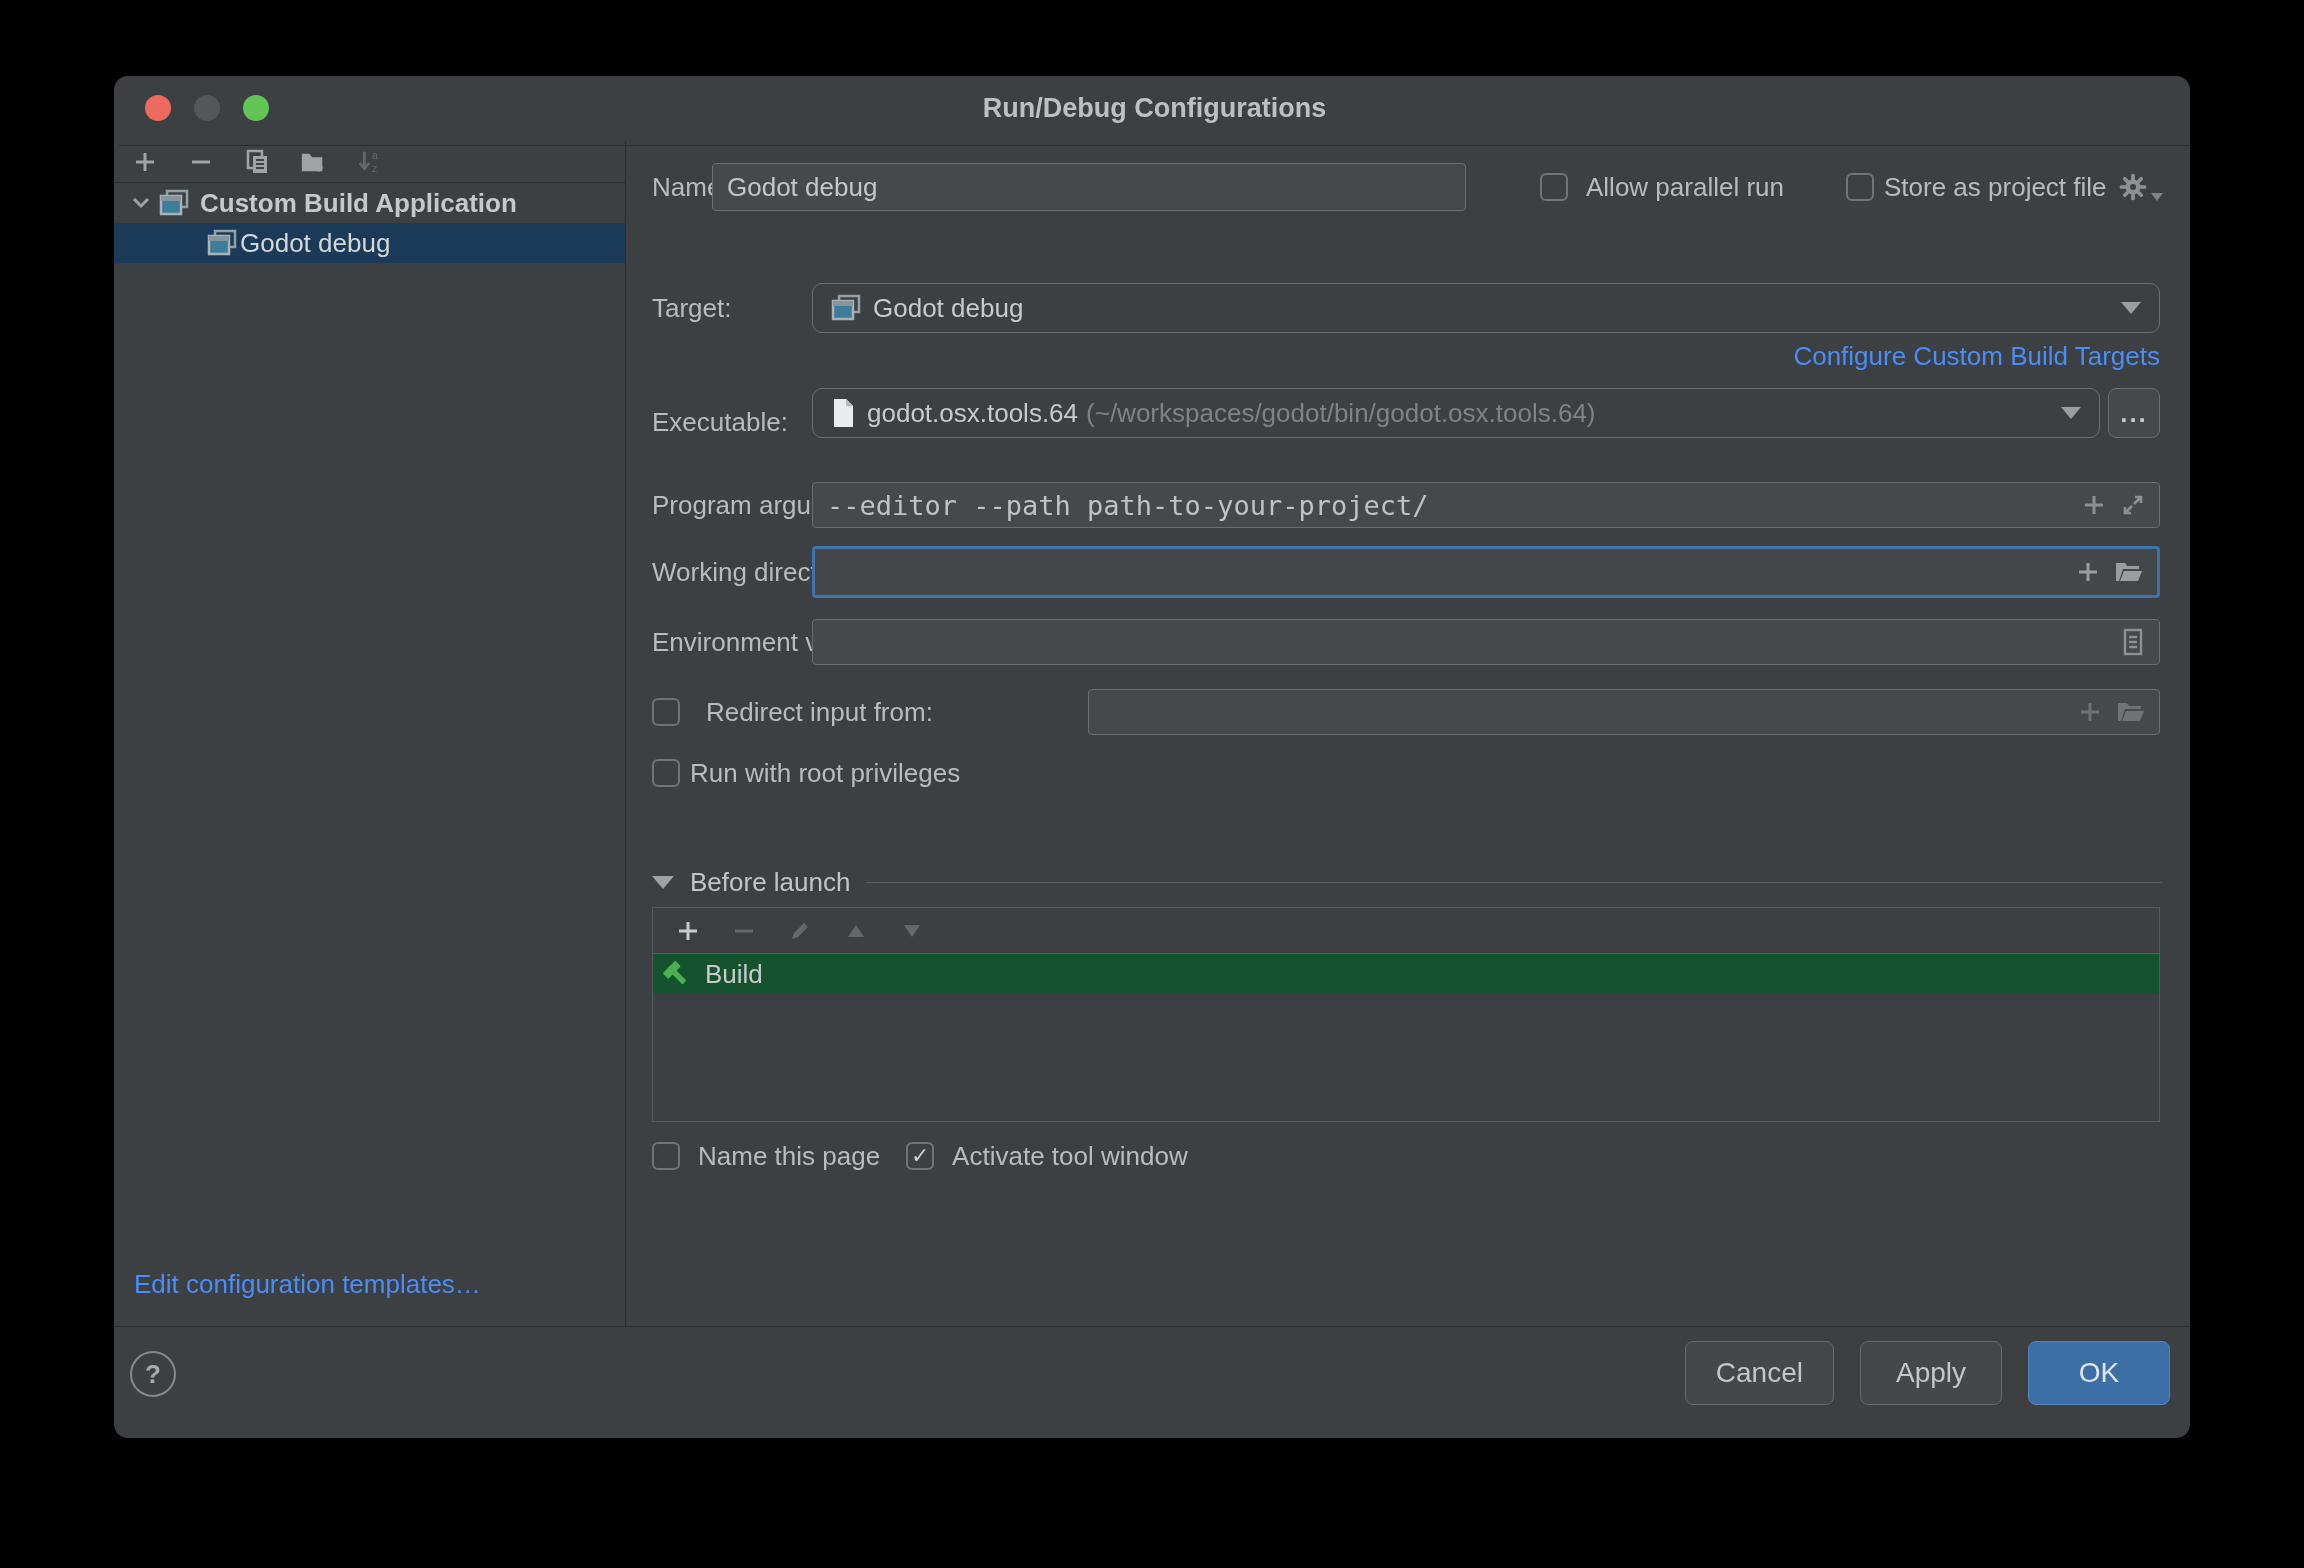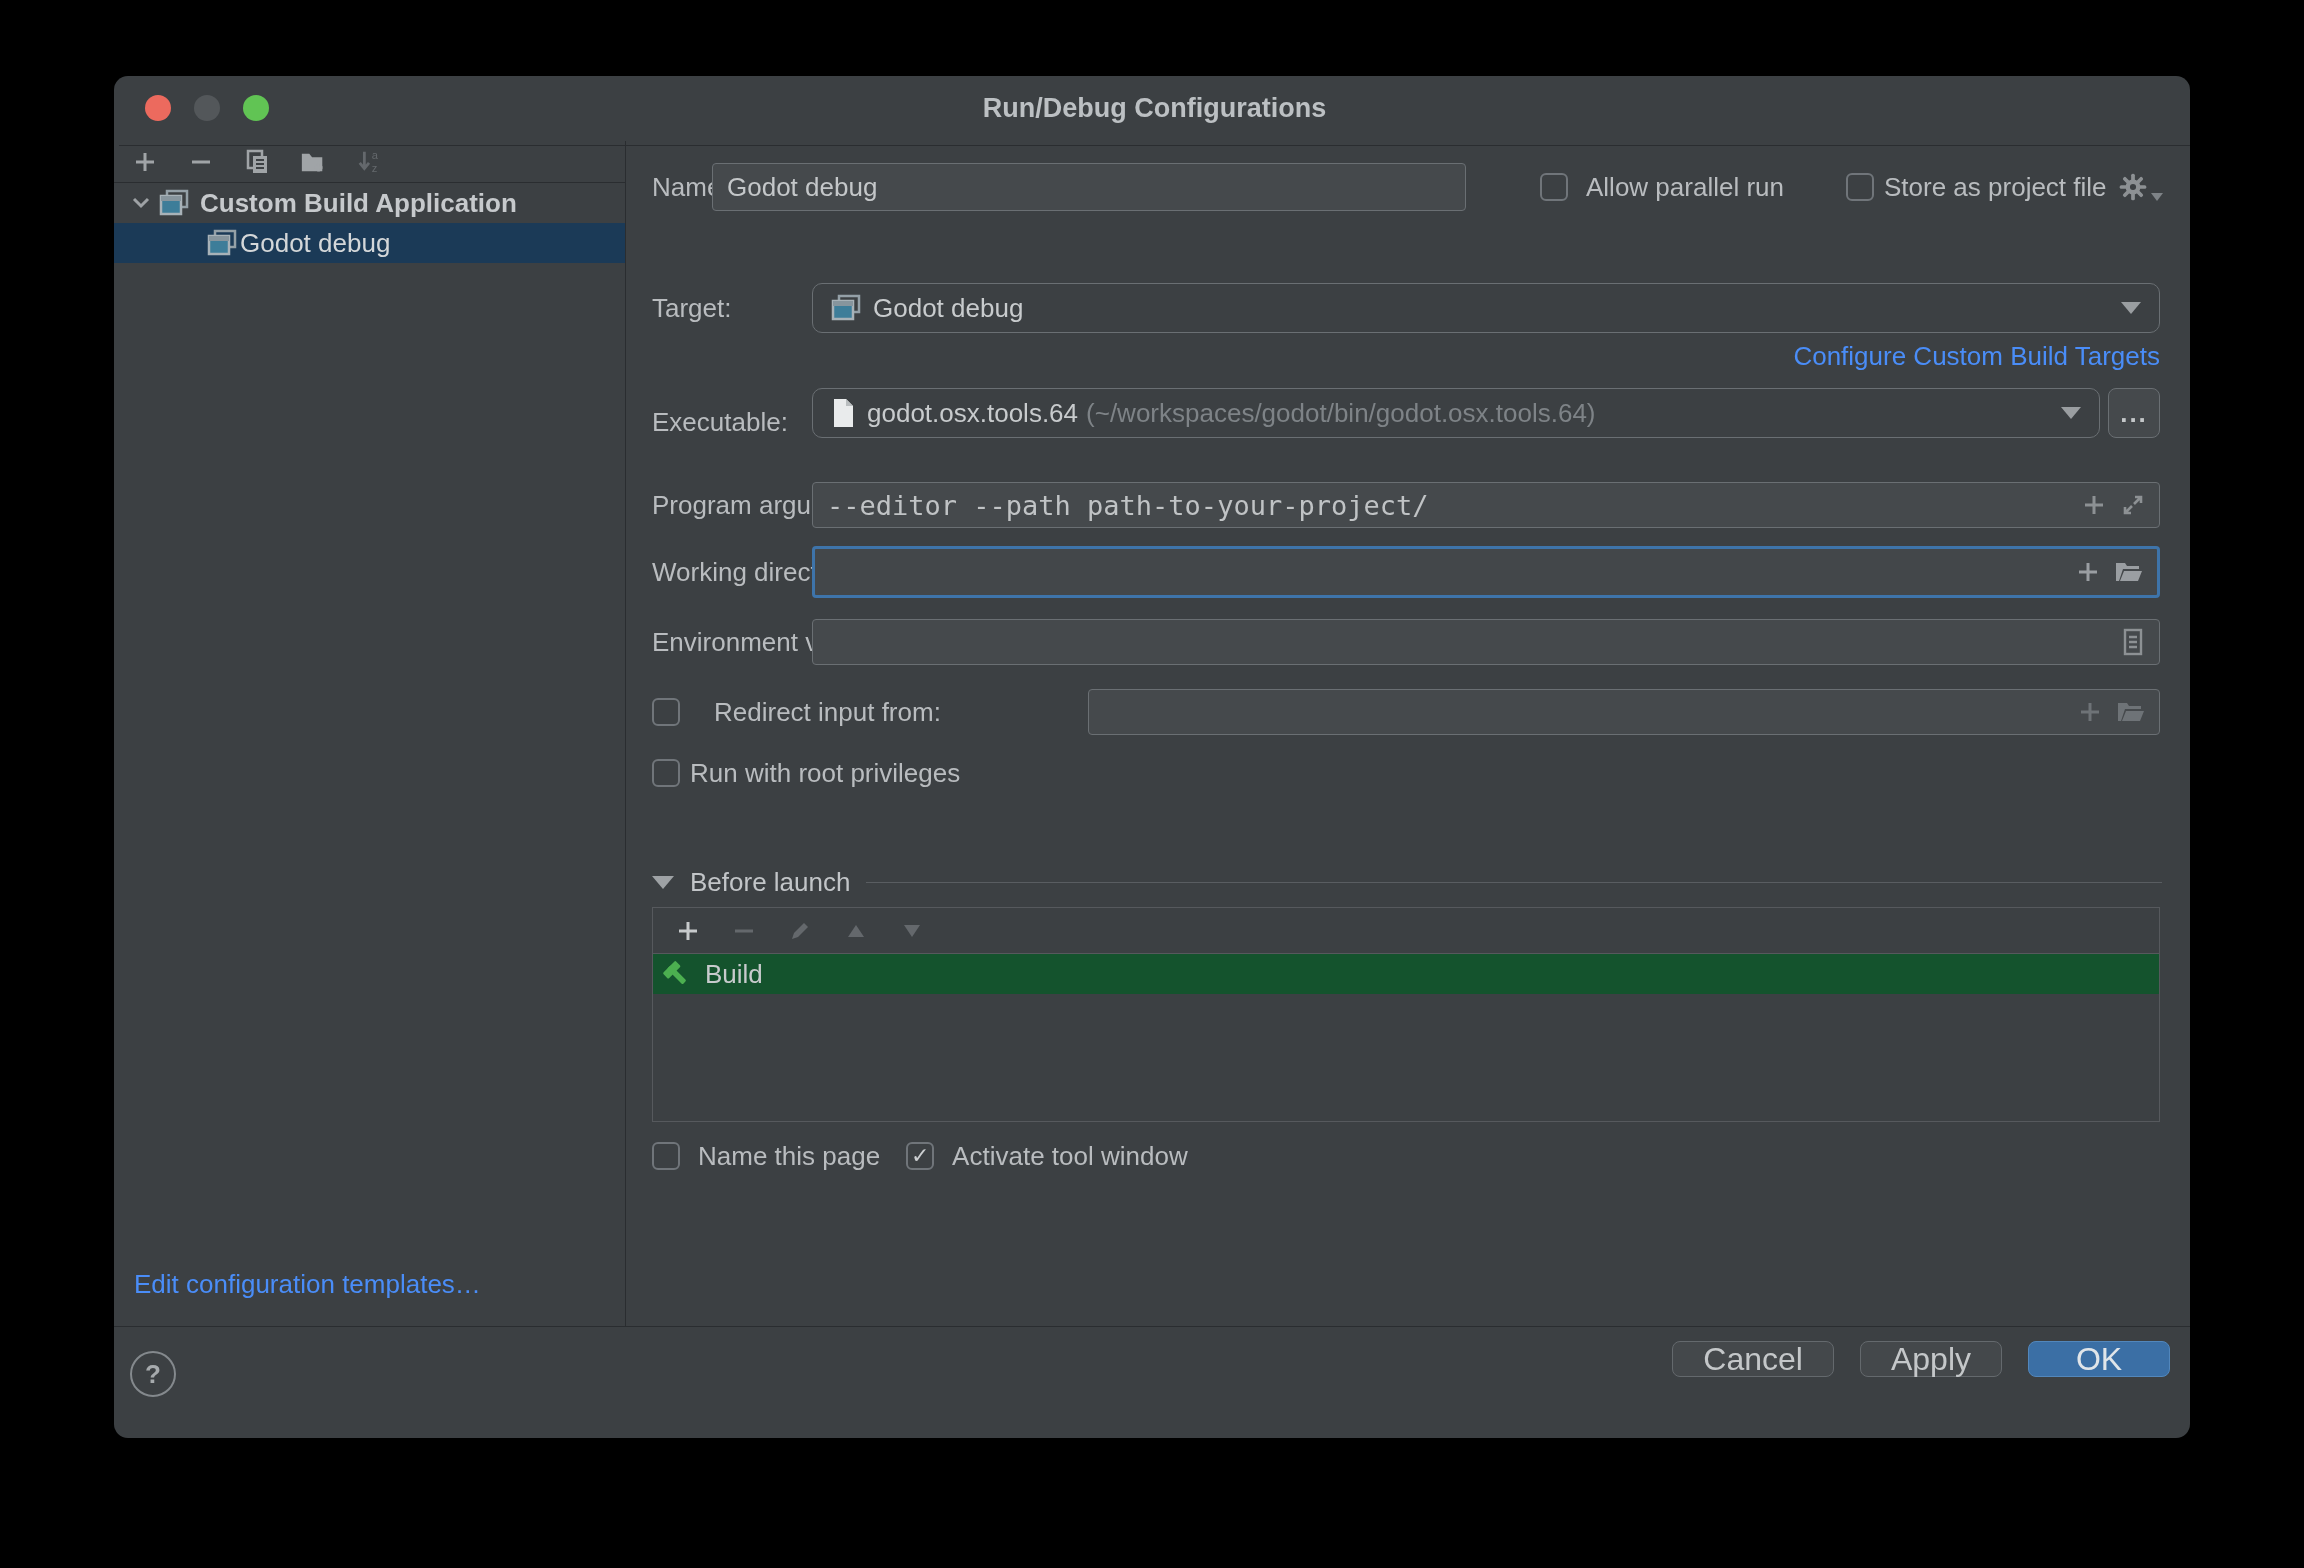--- a/index.html
+++ b/index.html
@@ -28,22 +28,22 @@
   .tree-row.sel { background:#1B3A57; }
   .bold { font-weight:bold; color:#C6C9CC; }
   .edit-link { position:absolute; left:20px; bottom:26px; color:#4A8DF8; cursor:pointer; }
 
   
   .footer { position:absolute; left:0; right:0; bottom:0; height:112px; border-top:1px solid #2A2D30; }
   .help { position:absolute; left:16px; top:24px; width:46px; height:46px; border-radius:50%;
           border:2px solid #84898D; color:#A6AAAD; font-weight:bold; font-size:26px;
           display:flex; align-items:center; justify-content:center; }
   .fbtns { position:absolute; right:20px; top:14px; display:flex; gap:26px; }
-  .btn { height:36px; min-width:142px; padding:0 30px; background:#44484B; border:1px solid #64696D;
-         border-radius:8px; color:#C4C7C9; font-size:32px; display:flex; align-items:center; justify-content:center; }
+  .btn { height:64px; min-width:142px; padding:0 30px; background:#44484B; border:1px solid #64696D;
+         border-radius:8px; color:#C4C7C9; font-size:28px; display:flex; align-items:center; justify-content:center; }
   .btn-ok { background:#3B6FA5; border-color:#5287BC; color:#E0E5E9; }
 
   
   .main { position:absolute; left:512px; top:65px; width:1564px; height:1185px; }
   .frow { position:absolute; display:flex; align-items:center; }
   .label { color:#B9BCBF; white-space:nowrap; }
 
   .input { background:#45494C; border:1px solid #6A6F73; border-radius:4px; color:#C4C7C9;
            font-size:26px; padding:0 14px; font-family:inherit; outline:none; }
   .ffield { background:#45494C; border:1px solid #6A6F73; border-radius:4px;
@@ -266,21 +266,21 @@
     <div class="ffield" style="position:absolute; left:186px; top:478px; width:1348px; height:46px;">
       <span class="spacer"></span>
       <span>
         <svg width="24" height="28" viewBox="0 0 24 28" fill="none" stroke="#8D9194" stroke-width="2.4">
           <rect x="4" y="2" width="16" height="24"></rect>
           <path d="M8 9h8M8 14h8M8 19h8"></path>
         </svg>
       </span>
     </div>
 
-    <div class="frow" style="left:26px; top:548px; height:46px; gap:34px;">
+    <div class="frow" style="left:26px; top:548px; height:46px; gap:26px;">
       <div class="checkbox"></div>
       <span class="label">Redirect input from:</span>
     </div>
     <div class="ffield" style="position:absolute; left:462px; top:548px; width:1072px; height:46px;">
       <span class="spacer"></span>
       <span>
         <svg width="22" height="22" viewBox="0 0 22 22">
             <path d="M11 2v18M2 11h18" stroke="#6E7377" stroke-width="3"></path>
           </svg>
       </span>

